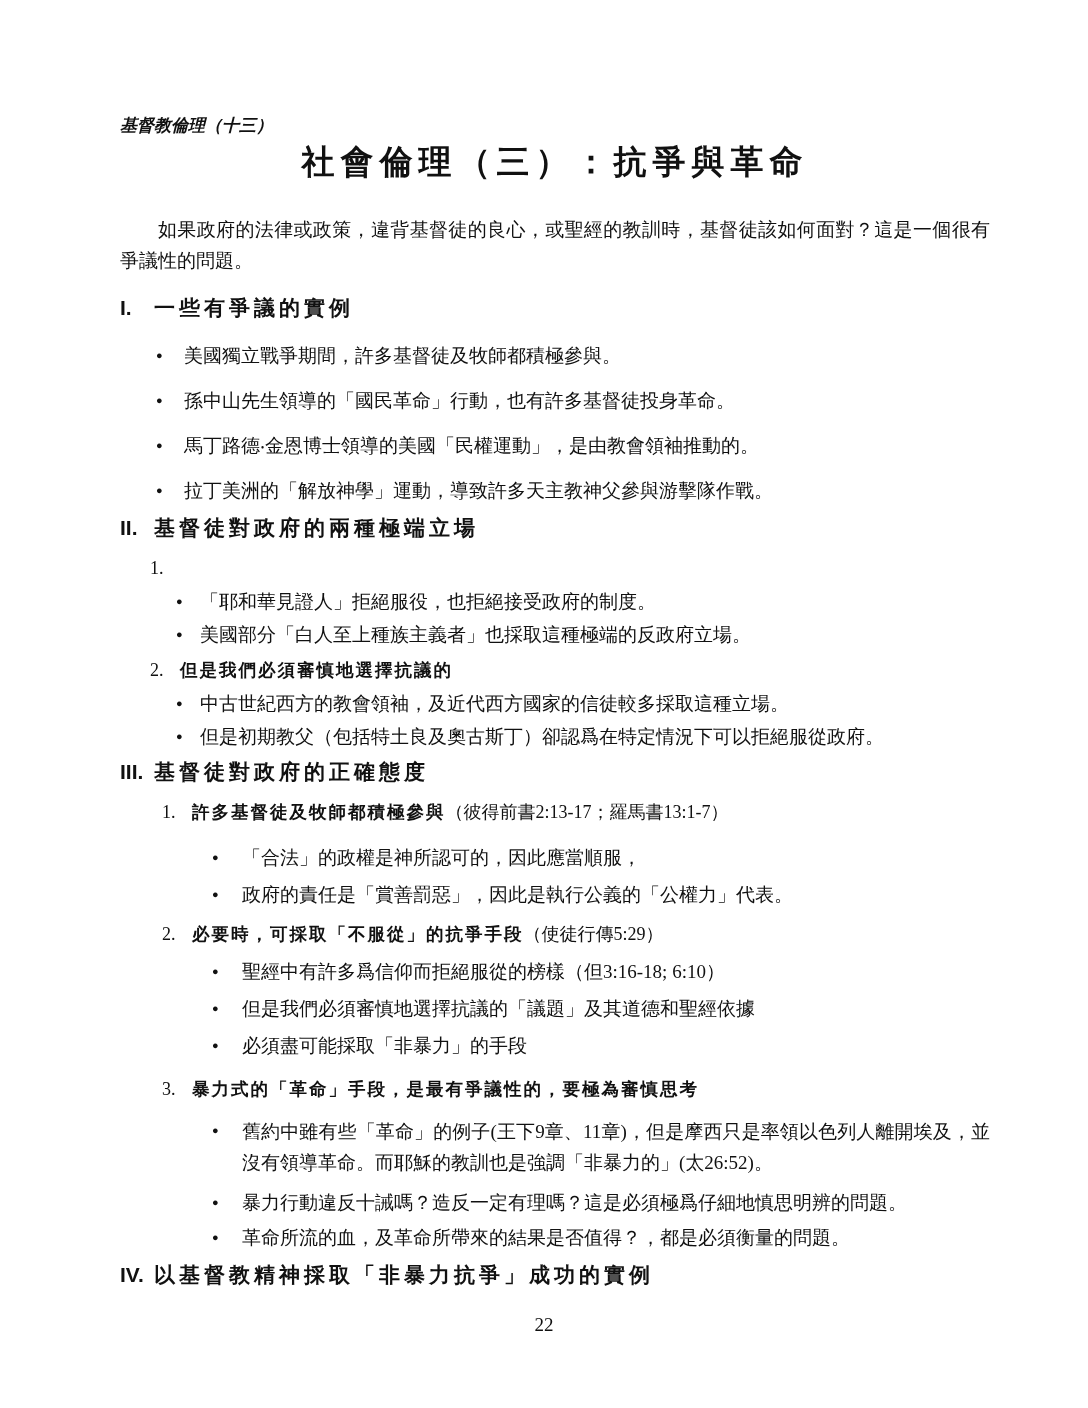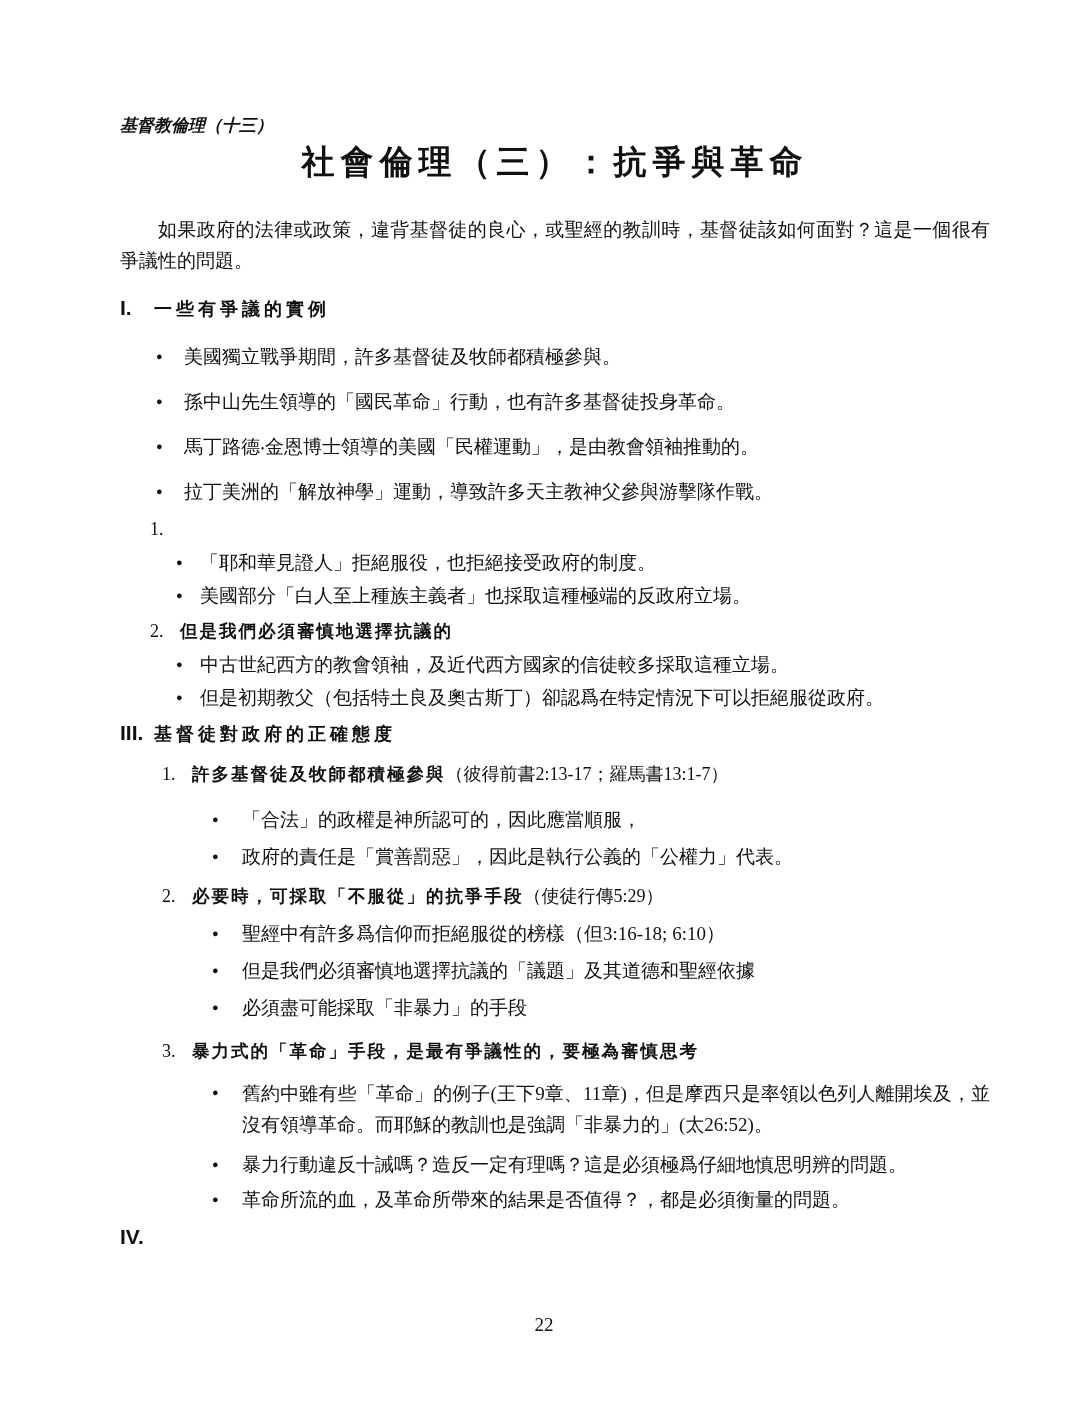--- a/index.html
+++ b/index.html
@@ -57,21 +57,21 @@
   .sec-head.s3 { margin-top: 12px; }
   .sec-head.s4 { margin-top: 14px; }
   .sec-num {
     font-family: "Liberation Sans", "DejaVu Sans", sans-serif;
     font-weight: bold;
     font-size: 21px;
     flex: 0 0 34px;
   }
   .sec-title {
     font-weight: bold;
-    font-size: 18px;
+    font-size: 21px;
     letter-spacing: 4px;
   }
   
   .sub-head {
     display: flex;
     align-items: baseline;
     line-height: 22px;
   }
   .sub-head .sub-num {
     font-size: 18px;
@@ -158,20 +158,24 @@
   </div>
   <div class="row ind-a mt24">
     <span class="marker">●</span>
     <span class="text">馬丁路德‧金恩博士領導的美國「民權運動」，是由教會領袖推動的。</span>
   </div>
   <div class="row ind-a mt24">
     <span class="marker">●</span>
     <span class="text">拉丁美洲的「解放神學」運動，導致許多天主教神父參與游擊隊作戰。</span>
   </div>
 
+  <div class="sec-head s2">
+    <span class="sec-num">II.</span>
+    <span class="sec-title">基督徒對政府的兩種極端立場</span>
+  </div>
   <div class="sub-head lv2 mt16">
     <span class="sub-num">1.</span>
   </div>
   <div class="row ind-b mt12">
     <span class="marker">●</span>
     <span class="text">「耶和華見證人」拒絕服役，也拒絕接受政府的制度。</span>
   </div>
   <div class="row ind-b mt12">
     <span class="marker">●</span>
     <span class="text">美國部分「白人至上種族主義者」也採取這種極端的反政府立場。</span>
@@ -235,17 +239,18 @@
     <span class="marker">●</span>
     <span class="text">暴力行動違反十誡嗎？造反一定有理嗎？這是必須極爲仔細地慎思明辨的問題。</span>
   </div>
   <div class="row ind-d mt14">
     <span class="marker">●</span>
     <span class="text">革命所流的血，及革命所帶來的結果是否值得？，都是必須衡量的問題。</span>
   </div>
 
   <div class="sec-head s4">
     <span class="sec-num">IV.</span>
+    <span class="sec-title">以基督教精神採取「非暴力抗爭」成功的實例</span>
   </div>
 
   <div class="page-number">22</div>
 
 </div>
 
 </body></html>

